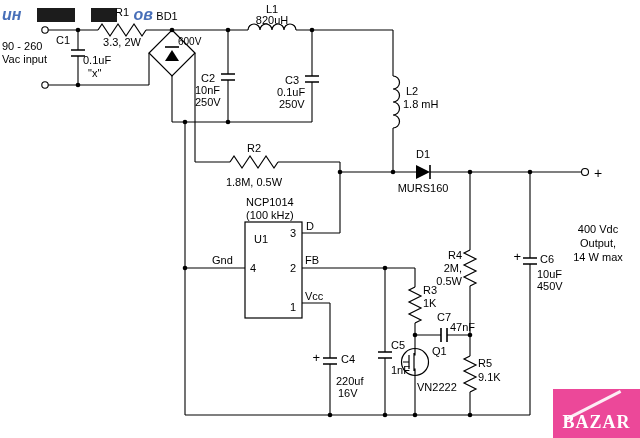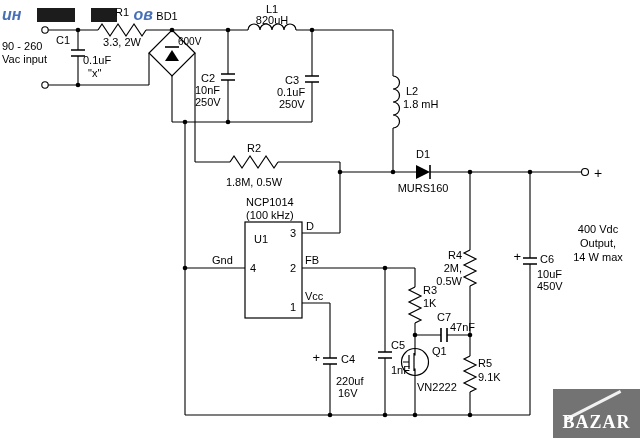--- a/index.html
+++ b/index.html
@@ -14,21 +14,21 @@
   .wire{stroke:#000;stroke-width:1.1;fill:none;}
   .sym{stroke:#000;stroke-width:1.2;fill:none;}
   .plate{stroke:#000;stroke-width:1.6;fill:none;}
   .fillb{fill:#000;stroke:none;}
   
   .wm{position:absolute;left:2px;top:7px;display:flex;align-items:center;gap:16px;opacity:.95;}
   .wm-t{color:#3f68b5;font-style:italic;font-weight:bold;font-size:16px;line-height:16px;}
   .wm-b{display:inline-block;height:14px;background:#101010;}
   .wm-b.b1{width:38px;} .wm-b.b2{width:26px;}
   
-  .brand{position:absolute;left:553px;top:389px;width:87px;height:49px;background:#737373;}
+  .brand{position:absolute;left:553px;top:389px;width:87px;height:49px;background:#ec4899;}
   .brand-slash{position:absolute;left:9px;top:15px;width:62px;height:3px;background:#fff;
                transform:rotate(-27deg);opacity:.9;}
   .brand-text{position:absolute;left:0;right:0;bottom:5px;text-align:center;color:#fff;
               font-family:"Liberation Serif",serif;font-weight:bold;font-size:18px;letter-spacing:1px;}
 </style>
 </head>
 <body>
 
 <div class="stage">
 

